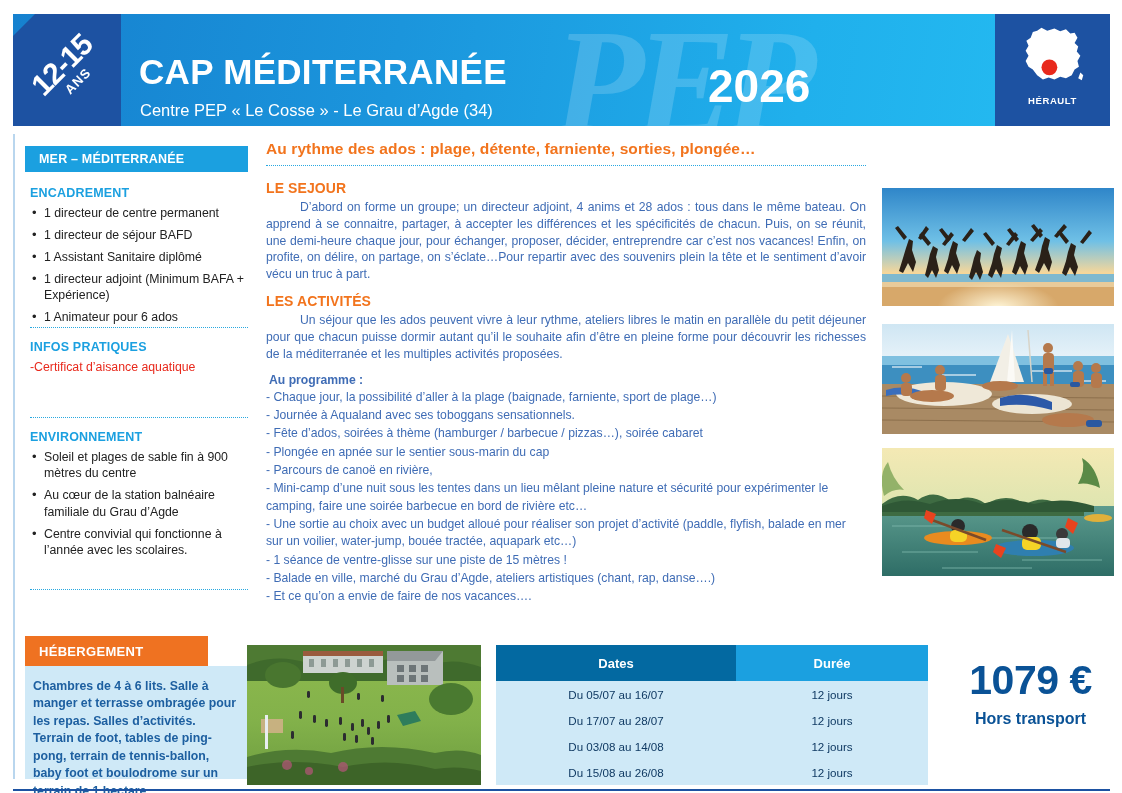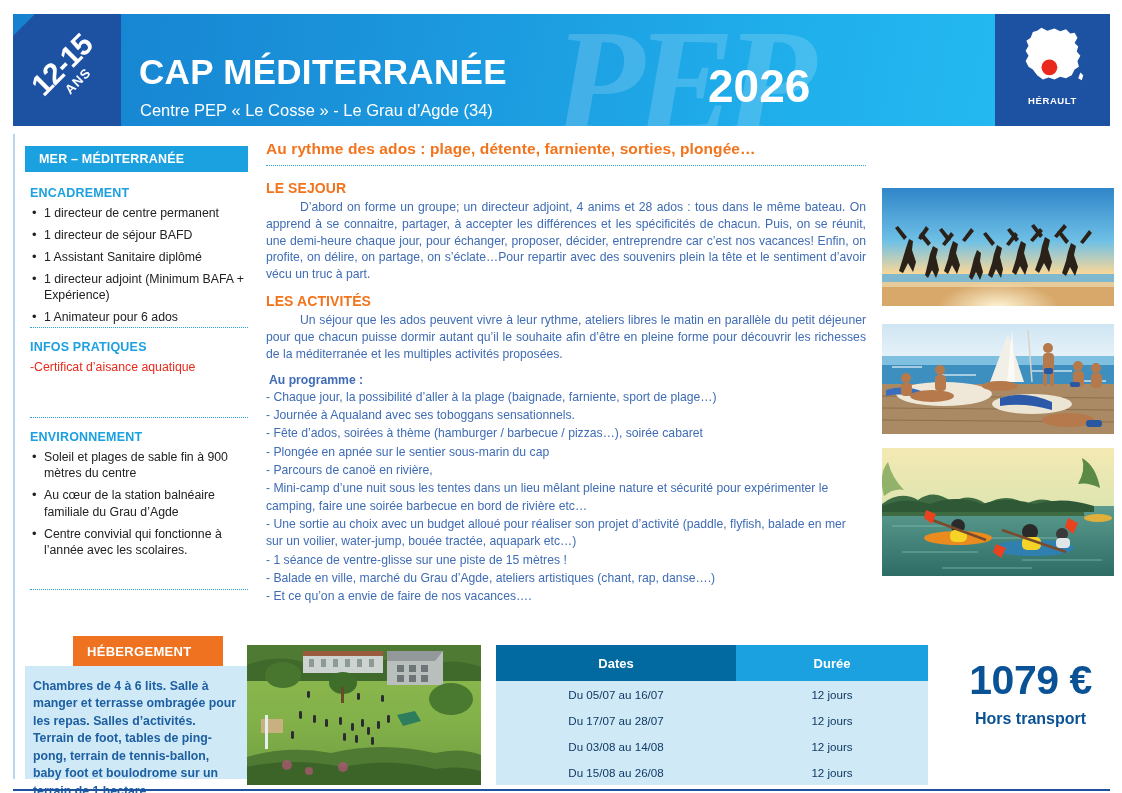--- a/index.html
+++ b/index.html
@@ -41,22 +41,22 @@
 
   .sec{position:absolute;left:30px;width:218px;}
   .sec-title{color:#1ba0e0;font-weight:bold;font-size:12.5px;margin-bottom:5px;letter-spacing:.2px;}
   .sec ul{margin:0;padding:0;list-style:none;}
   .sec li{position:relative;padding-left:14px;font-size:12.3px;color:#222;
     line-height:1.34;margin-bottom:5.5px;}
   .sec li:before{content:"\2022";position:absolute;left:2px;top:-1px;font-size:13px;color:#222;}
   .redline{color:#e8291c;font-size:12.3px;line-height:1.34;margin-bottom:6px;}
   .dotted{position:absolute;left:30px;width:218px;border-top:1.5px dotted #29a8e0;height:0;}
 
-  .hbg-head{position:absolute;left:25px;top:636px;width:150px;height:30px;background:#ef7221;
-    display:flex;align-items:center;margin-left:48px;}
+  .hbg-head{position:absolute;left:25px;top:636px;width:183px;height:30px;background:#ef7221;
+    display:flex;align-items:center;}
   .hbg-head span{color:#fff;font-weight:bold;font-size:13px;margin-left:14px;letter-spacing:.3px;}
   .hbg-body{position:absolute;left:25px;top:666px;width:223px;height:113px;background:#cfe9f7;}
   .hbg-text{position:absolute;left:33px;top:678px;width:205px;color:#1d5fa0;font-weight:bold;
     font-size:12.3px;line-height:1.42;}
 
   
   .main{position:absolute;left:266px;top:140px;width:600px;}
   .main-title{color:#f2741d;font-weight:bold;font-size:15.5px;letter-spacing:.1px;}
   .main-rule{border-top:1.5px dotted #29a8e0;margin:7px 0 14px 0;}
   .h2{color:#f2741d;font-weight:bold;font-size:14px;margin:0 0 3px 0;letter-spacing:.1px;}

